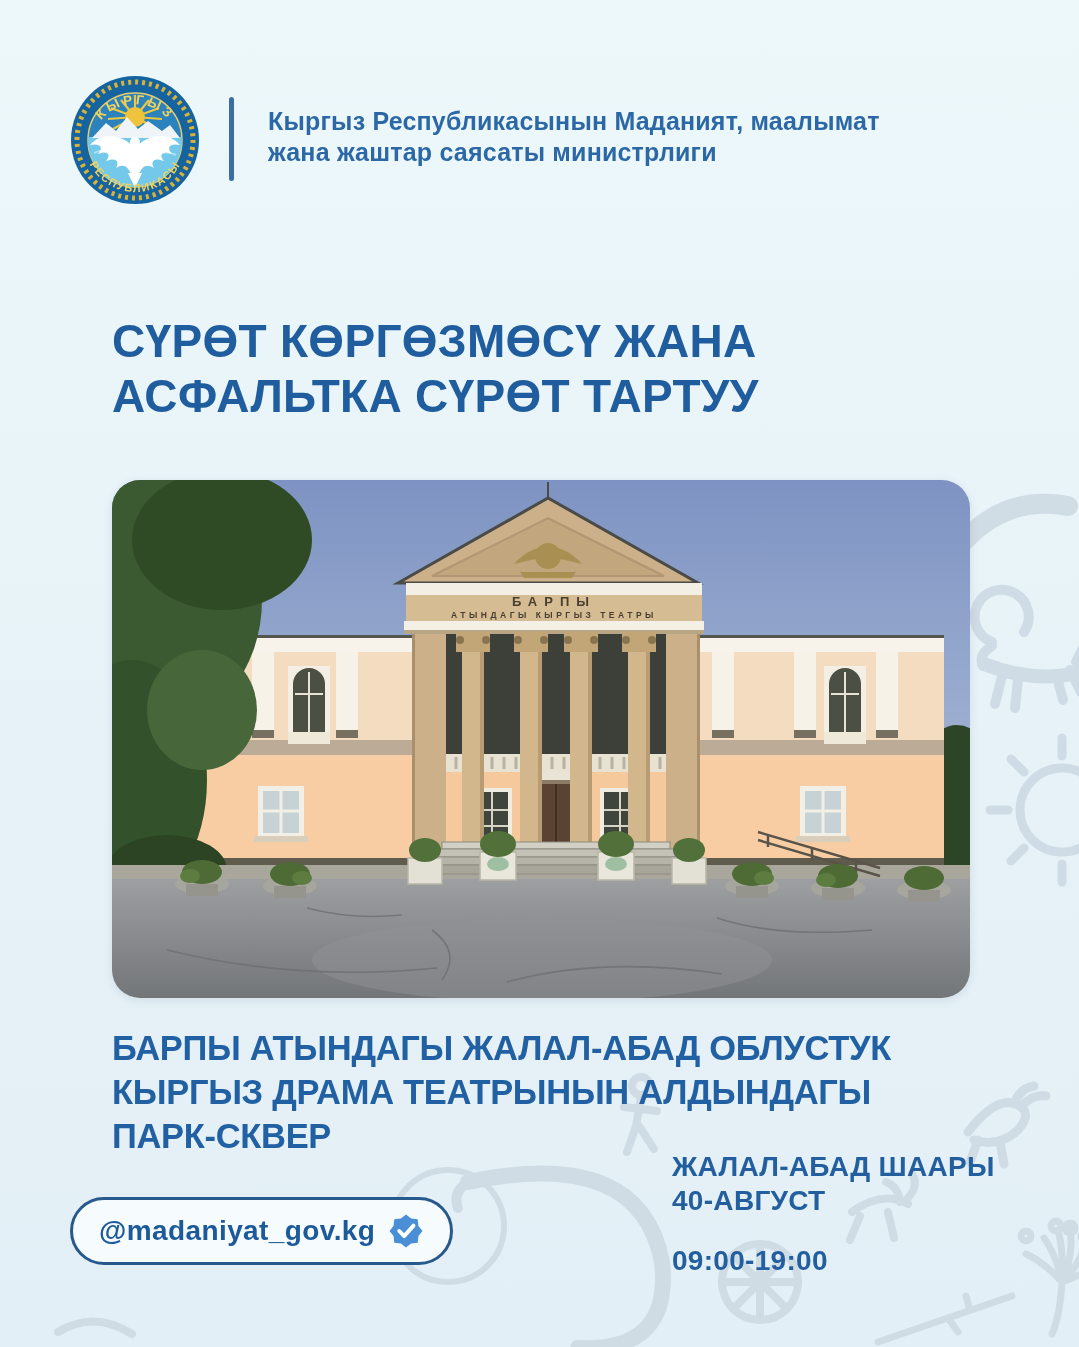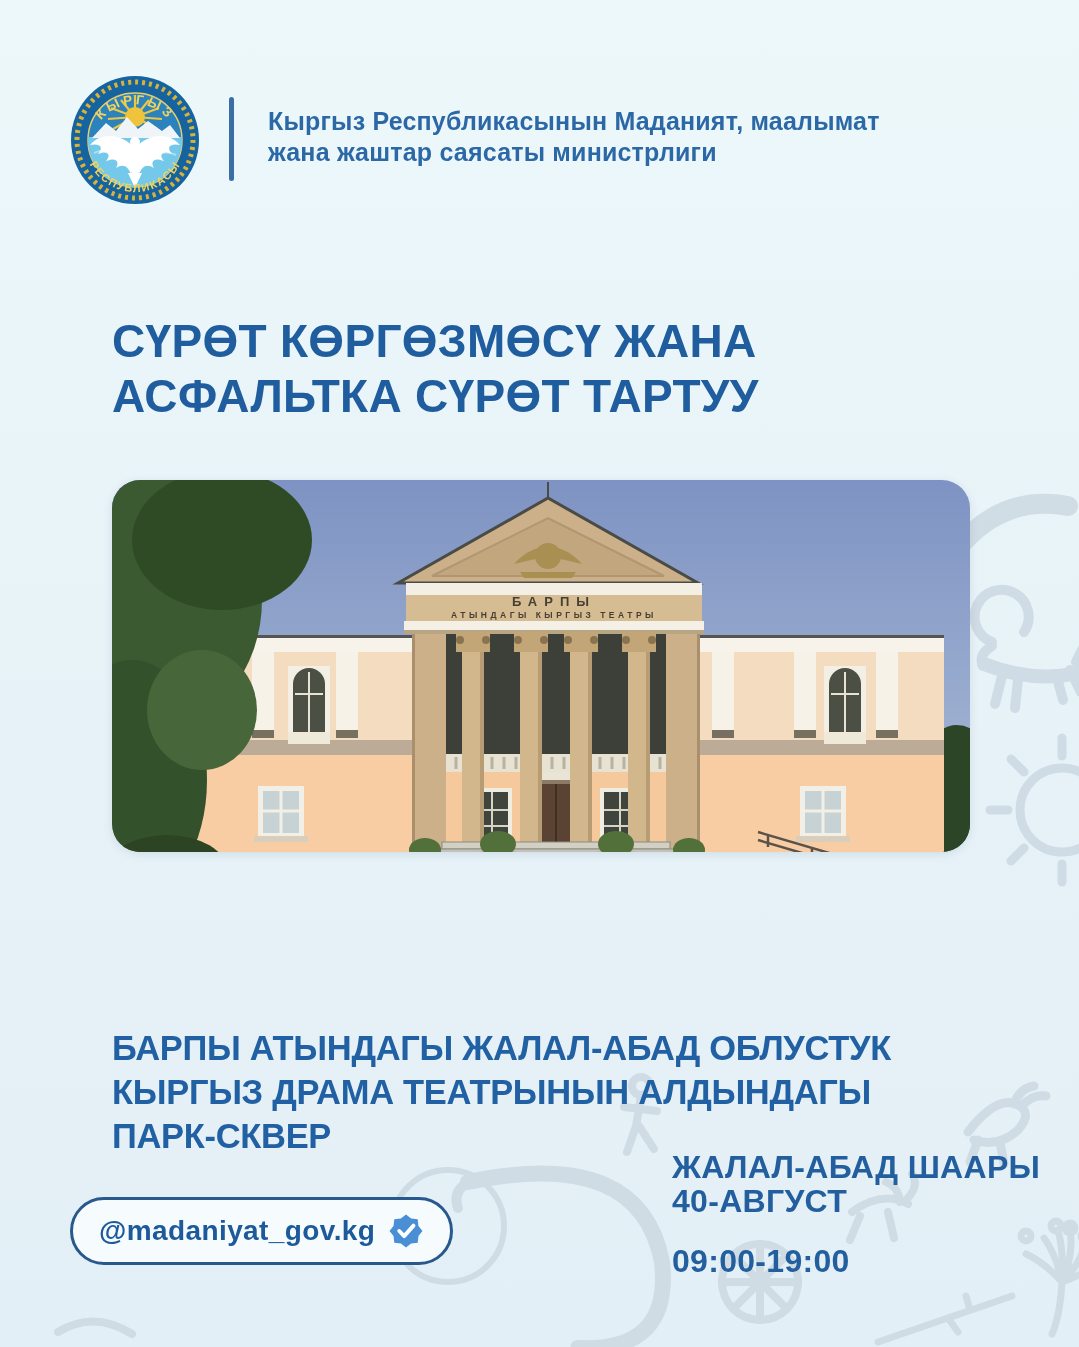--- a/index.html
+++ b/index.html
@@ -11,23 +11,23 @@
   }
   .layer { position:absolute; inset:0; }
   .watermark { z-index:0; pointer-events:none; }
   .content { z-index:1; }
   .abs { position:absolute; }
 
   .logo { left:70px; top:75px; width:130px; height:130px; }
   .divider { left:229px; top:97px; width:5px; height:84px; background:#3a6ea5; border-radius:3px; }
   .ministry { left:268px; top:106px; font-size:25px; font-weight:bold; color:#2c68a6; line-height:31px; letter-spacing:.2px; }
   .title { left:112px; top:314px; font-size:46px; font-weight:bold; color:#1f5d9e; line-height:55px; letter-spacing:.3px; }
-  .photo-frame { left:112px; top:480px; width:858px; height:372px; border-radius:28px; overflow:hidden; box-shadow:0 2px 10px rgba(40,70,100,.12);text-decoration:underline; }
+  .photo-frame { left:112px; top:480px; width:858px; height:518px; border-radius:28px; overflow:hidden; box-shadow:0 2px 10px rgba(40,70,100,.12);text-decoration:underline; }
   .location { left:112px; top:1026px; font-size:35px; font-weight:bold; color:#2160a3; line-height:44px; letter-spacing:-.3px; transform:scaleX(.985); transform-origin:left top; }
-  .event { left:672px; top:1150px; font-size:32px; font-weight:bold; color:#235f9e; line-height:34px; letter-spacing:.3px; }
+  .event { left:672px; top:1150px; font-size:28px; font-weight:bold; color:#235f9e; line-height:34px; letter-spacing:.3px; }
   .event-time { margin-top:26px; }
   .badge {
     left:70px; top:1197px; height:68px; display:flex; align-items:center; gap:13px;
     padding:16px 26px; border:3.5px solid #27598c; border-radius:36px; background:#f6fbfd;
   }
   .badge-text { font-size:28px; font-weight:bold; color:#1d5a9b; letter-spacing:.4px; }
   .verified { width:36px; height:36px; display:block; }
 </style>
 </head>
 <body>

